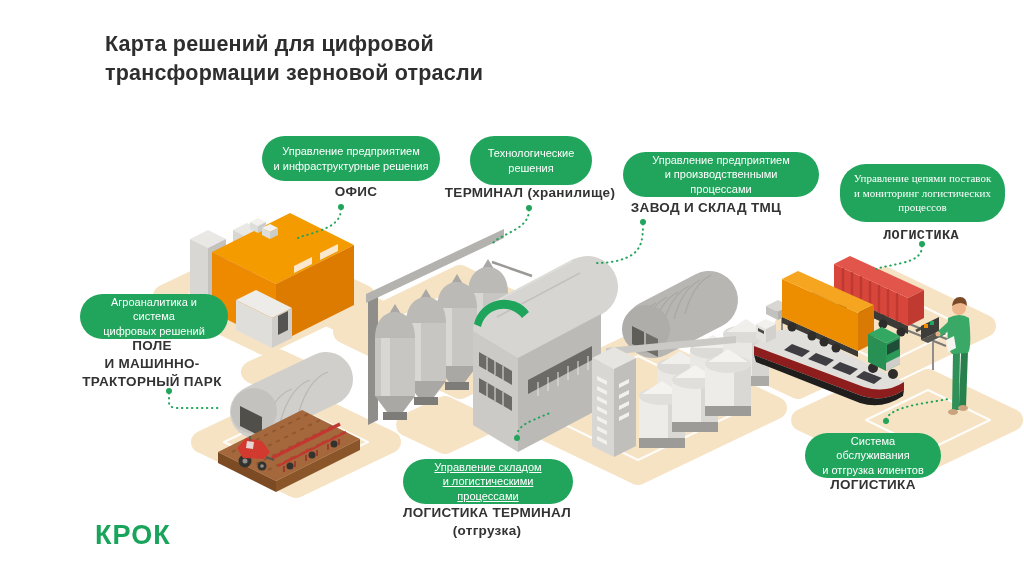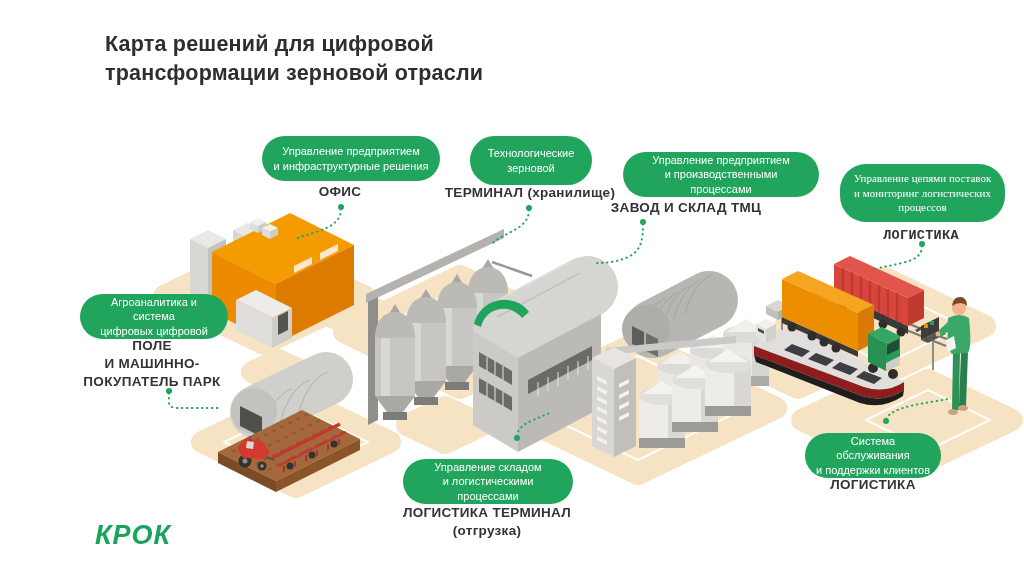--- a/index.html
+++ b/index.html
@@ -1,36 +1,36 @@
 <!DOCTYPE html>
 <html><head>
 <meta charset="utf-8">
 <style>
   html,body{margin:0;padding:0;background:#fff;}
   #stage{position:relative;width:1004px;height:580px;background:#ffffff;overflow:hidden;
          font-family:"Liberation Sans","DejaVu Sans",sans-serif;margin-left:40px;}
   #iso{position:absolute;left:0;top:0;}
   .page-title{position:absolute;left:65px;top:30px;width:500px;
     font-size:21.5px;line-height:1.36;font-weight:700;color:#2e2e2e;white-space:pre-line;letter-spacing:.2px;}
-  .logo{position:absolute;left:55px;top:520px;font-size:27px;font-weight:800;color:#18a45a;letter-spacing:1px;font-style:italic;}
+  .logo{position:absolute;left:55px;top:520px;font-size:27px;font-weight:800;color:#18a45a;letter-spacing:1px;}
   .badge{position:absolute;background:#21a55c;color:#fff;border-radius:26px;
     font-size:11px;line-height:1.32;text-align:center;white-space:pre-line;
     display:flex;align-items:center;justify-content:center;padding:4px 10px;box-sizing:border-box;}
   .label{position:absolute;color:#333;font-size:13.5px;font-weight:600;letter-spacing:.3px;
     text-align:center;white-space:pre-line;line-height:1.32;}
   .b1{left:222px;top:136px;width:178px;height:45px;}
   .b2{left:430px;top:136px;width:122px;height:49px;}
   .b3{left:583px;top:152px;width:196px;height:45px;}
   .b4{left:800px;top:164px;width:165px;height:58px;font-family:Liberation Serif, serif;}
   .b5{left:40px;top:294px;width:148px;height:45px;}
-  .b6{left:363px;top:459px;width:170px;height:45px;}
+  .b6{left:363px;top:459px;width:170px;height:45px;text-decoration:underline;}
   .b7{left:765px;top:433px;width:136px;height:45px;}
-  .l1{left:240px;top:183px;width:120px;}
+  .l1{left:256px;top:183px;width:120px;}
   .l2{left:385px;top:184px;width:210px;}
-  .l3{left:556px;top:199px;width:180px;}
+  .l3{left:576px;top:199px;width:180px;}
   .l4{left:811px;top:227px;width:140px;font-family:Liberation Mono, monospace;}
   .l5{left:28px;top:337px;width:168px;}
   .l6{left:357px;top:504px;width:180px;}
   .l7{left:765px;top:476px;width:136px;}
 </style>
 </head>
 <body>
 
 <div id="stage">
 
@@ -398,41 +398,41 @@
 </svg>
 
   <div class="page-title">Карта решений для цифровой
 трансформации зерновой отрасли</div>
 
   <div class="badge b1">Управление предприятием
 и инфраструктурные решения</div>
   <div class="label l1">ОФИС</div>
 
   <div class="badge b2">Технологические
-зерновой</div>
+решения</div>
   <div class="label l2">ТЕРМИНАЛ (хранилище)</div>
 
   <div class="badge b3">Управление предприятием
 и производственными процессами</div>
   <div class="label l3">ЗАВОД И СКЛАД ТМЦ</div>
 
   <div class="badge b4">Управление цепями поставок
 и мониторинг логистических
 процессов</div>
   <div class="label l4">ЛОГИСТИКА</div>
 
   <div class="badge b5">Агроаналитика и система
-цифровых цифровой</div>
+цифровых решений</div>
   <div class="label l5">ПОЛЕ
 И МАШИННО-
-ПОКУПАТЕЛЬ ПАРК</div>
+ТРАКТОРНЫЙ ПАРК</div>
 
   <div class="badge b6">Управление складом
 и логистическими процессами</div>
   <div class="label l6">ЛОГИСТИКА ТЕРМИНАЛ
 (отгрузка)</div>
 
   <div class="badge b7">Система обслуживания
-и поддержки клиентов</div>
+и отгрузка клиентов</div>
   <div class="label l7">ЛОГИСТИКА</div>
 
   <div class="logo">КРОК</div>
 </div>
 
 </body></html>

